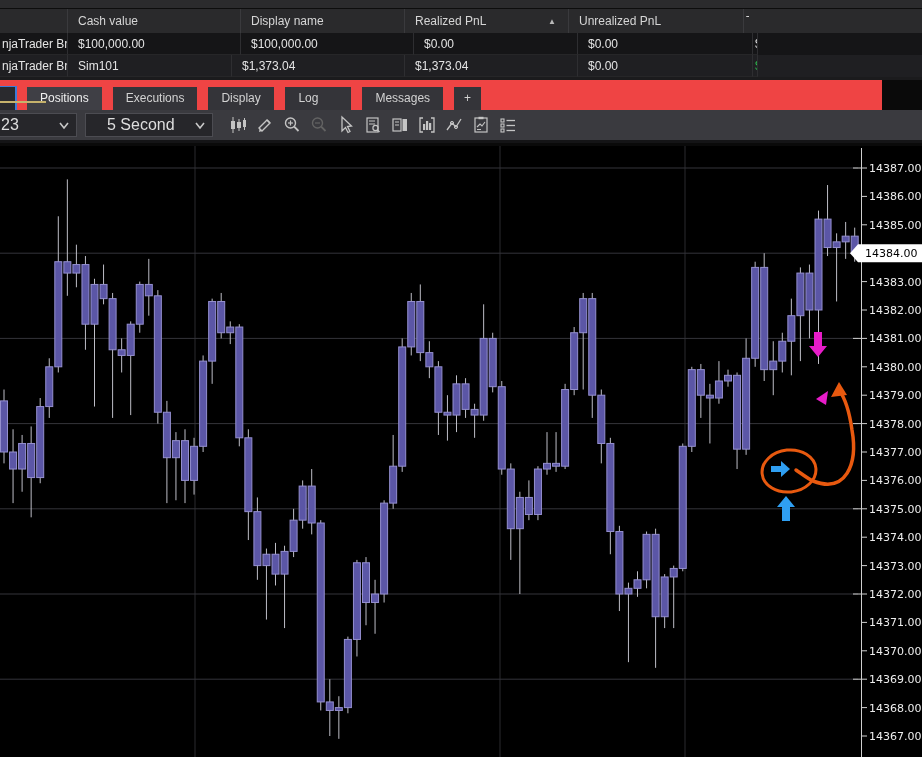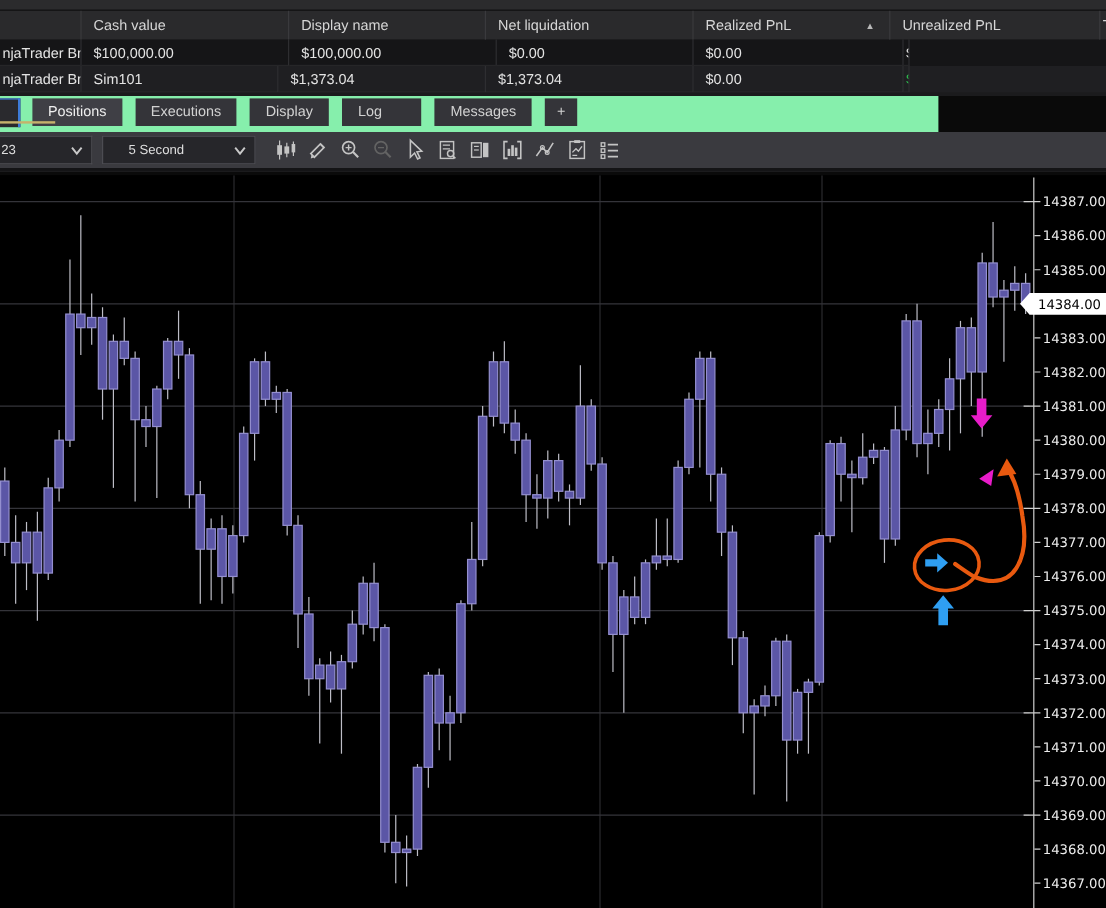--- a/index.html
+++ b/index.html
@@ -22,36 +22,36 @@
   .c1 { width:164px; }
   .c2 { width:173px; }
   .c3 { width:173px; }
   .c4 { width:164px;text-align:right; }
   .c5 { width:175px; }
   .c6 { width:5px; padding-left:2px; border-right:none; }
   .green { color:#2dbe4e; }
   .sortarrow { margin-left:auto; margin-right:12px; font-size:8px; color:#b9b9b9; }
 
   
-  .tabbar { position:absolute; top:80px; left:0; width:782px; height:30px; background:#86efac;
-            display:flex; align-items:flex-start; }
+  .tabbar { position:absolute; top:80px; left:0; width:882px; height:30px; background:#ef4444;
+            display:flex; align-items:flex-end; }
   .partialtab { width:17px; height:24px; margin-top:2px; background:#2a2a2e;
                 border-right:2px solid #3d7bd8; border-top:1px solid #3d7bd8; margin-right:10px; }
   .tab { height:23px; line-height:23px; margin-top:2px; background:#343439; color:#d2d2d2;
          font-size:12px; padding:0 13px; min-width:66px; margin-right:11px; text-align:left;
          cursor:default; }
   .tab.sel { background:#3f3f45; color:#efefef; }
   .tab.plus { min-width:0; width:27px; padding:0; text-align:center; }
   .tabunderline { position:absolute; left:0; top:21px; width:46px; height:2px; background:#c6b26c; }
 
   
   .toolbar { position:absolute; top:110px; left:0; width:922px; height:33px; background:#3a3a3f;
              border-bottom:3px solid #141416; display:flex; align-items:center; }
   .combo { height:24px; background:#26262a; border:1px solid #4c4c52; color:#dedede;
-           font-size:11px; display:flex; align-items:center; }
+           font-size:16px; display:flex; align-items:center; }
   .combo1 { width:77px; border-left:none; padding-left:1px; }
   .combo2 { width:128px; margin-left:8px; padding-left:21px; }
   .chev { margin-left:auto; margin-right:5px; display:flex; }
   .tbicon { width:27px; height:26px; display:flex; align-items:center; justify-content:center; }
   .tbicon.first { margin-left:11px; }
 
   
   .chart { position:absolute; top:146px; left:0; width:922px; height:611px; background:#000; }
   .chart svg { position:absolute; top:0; left:0; }
   text { font-family:"DejaVu Sans", sans-serif; }
@@ -60,21 +60,20 @@
 <body>
 
 <div class="app">
 
   <div class="acct">
     <div class="topstrip"></div>
     <div class="hrow">
       <div class="cell c0"></div>
       <div class="cell c2">Cash value</div>
       <div class="cell c1">Display name</div>
-      <div class="cell c3">Net liquidation</div>
       <div class="cell c4">
         <span>Realized PnL</span>
         <span class="sortarrow">▲</span>
       </div>
       <div class="cell c5">Unrealized PnL</div>
       <div class="cell c6">T</div>
     </div>
     <div class="drow r0">
       <div class="cell c0">njaTrader Br</div>
       <div class="cell c2">$100,000.00</div>

